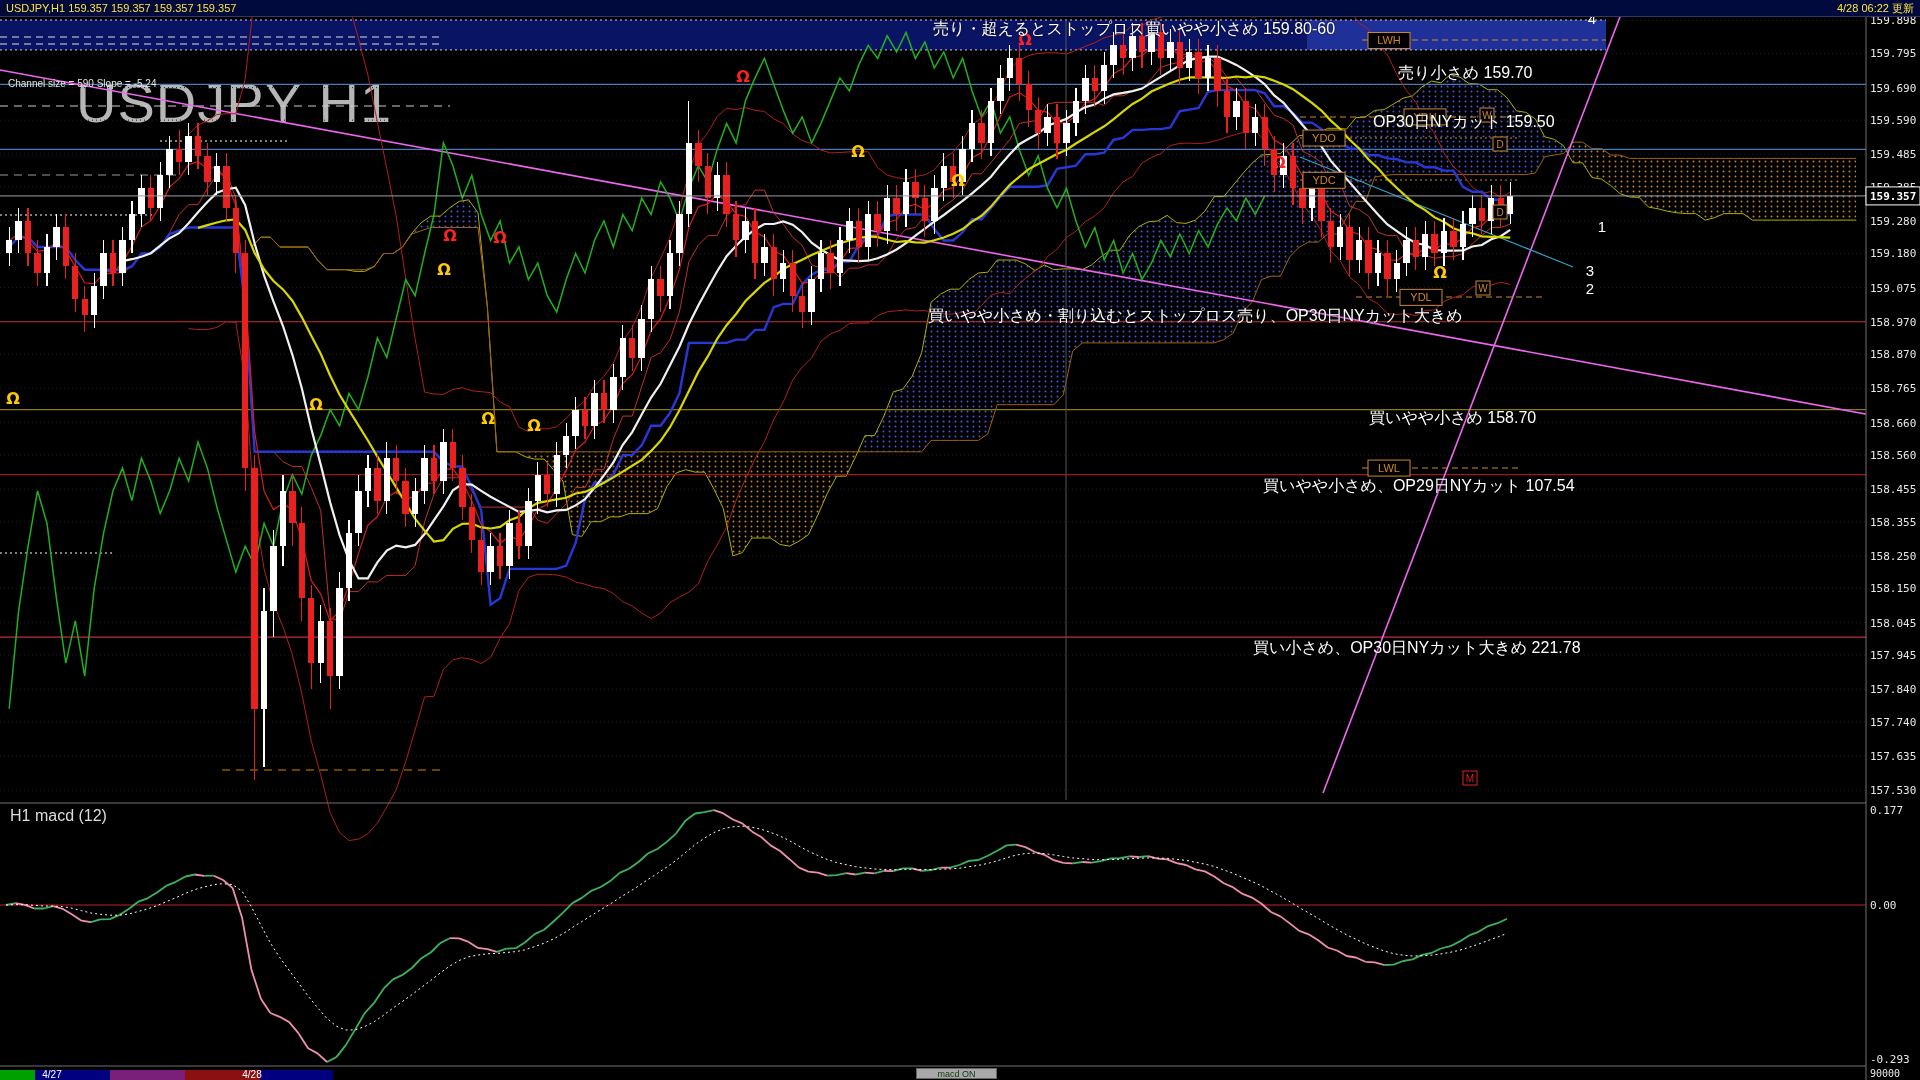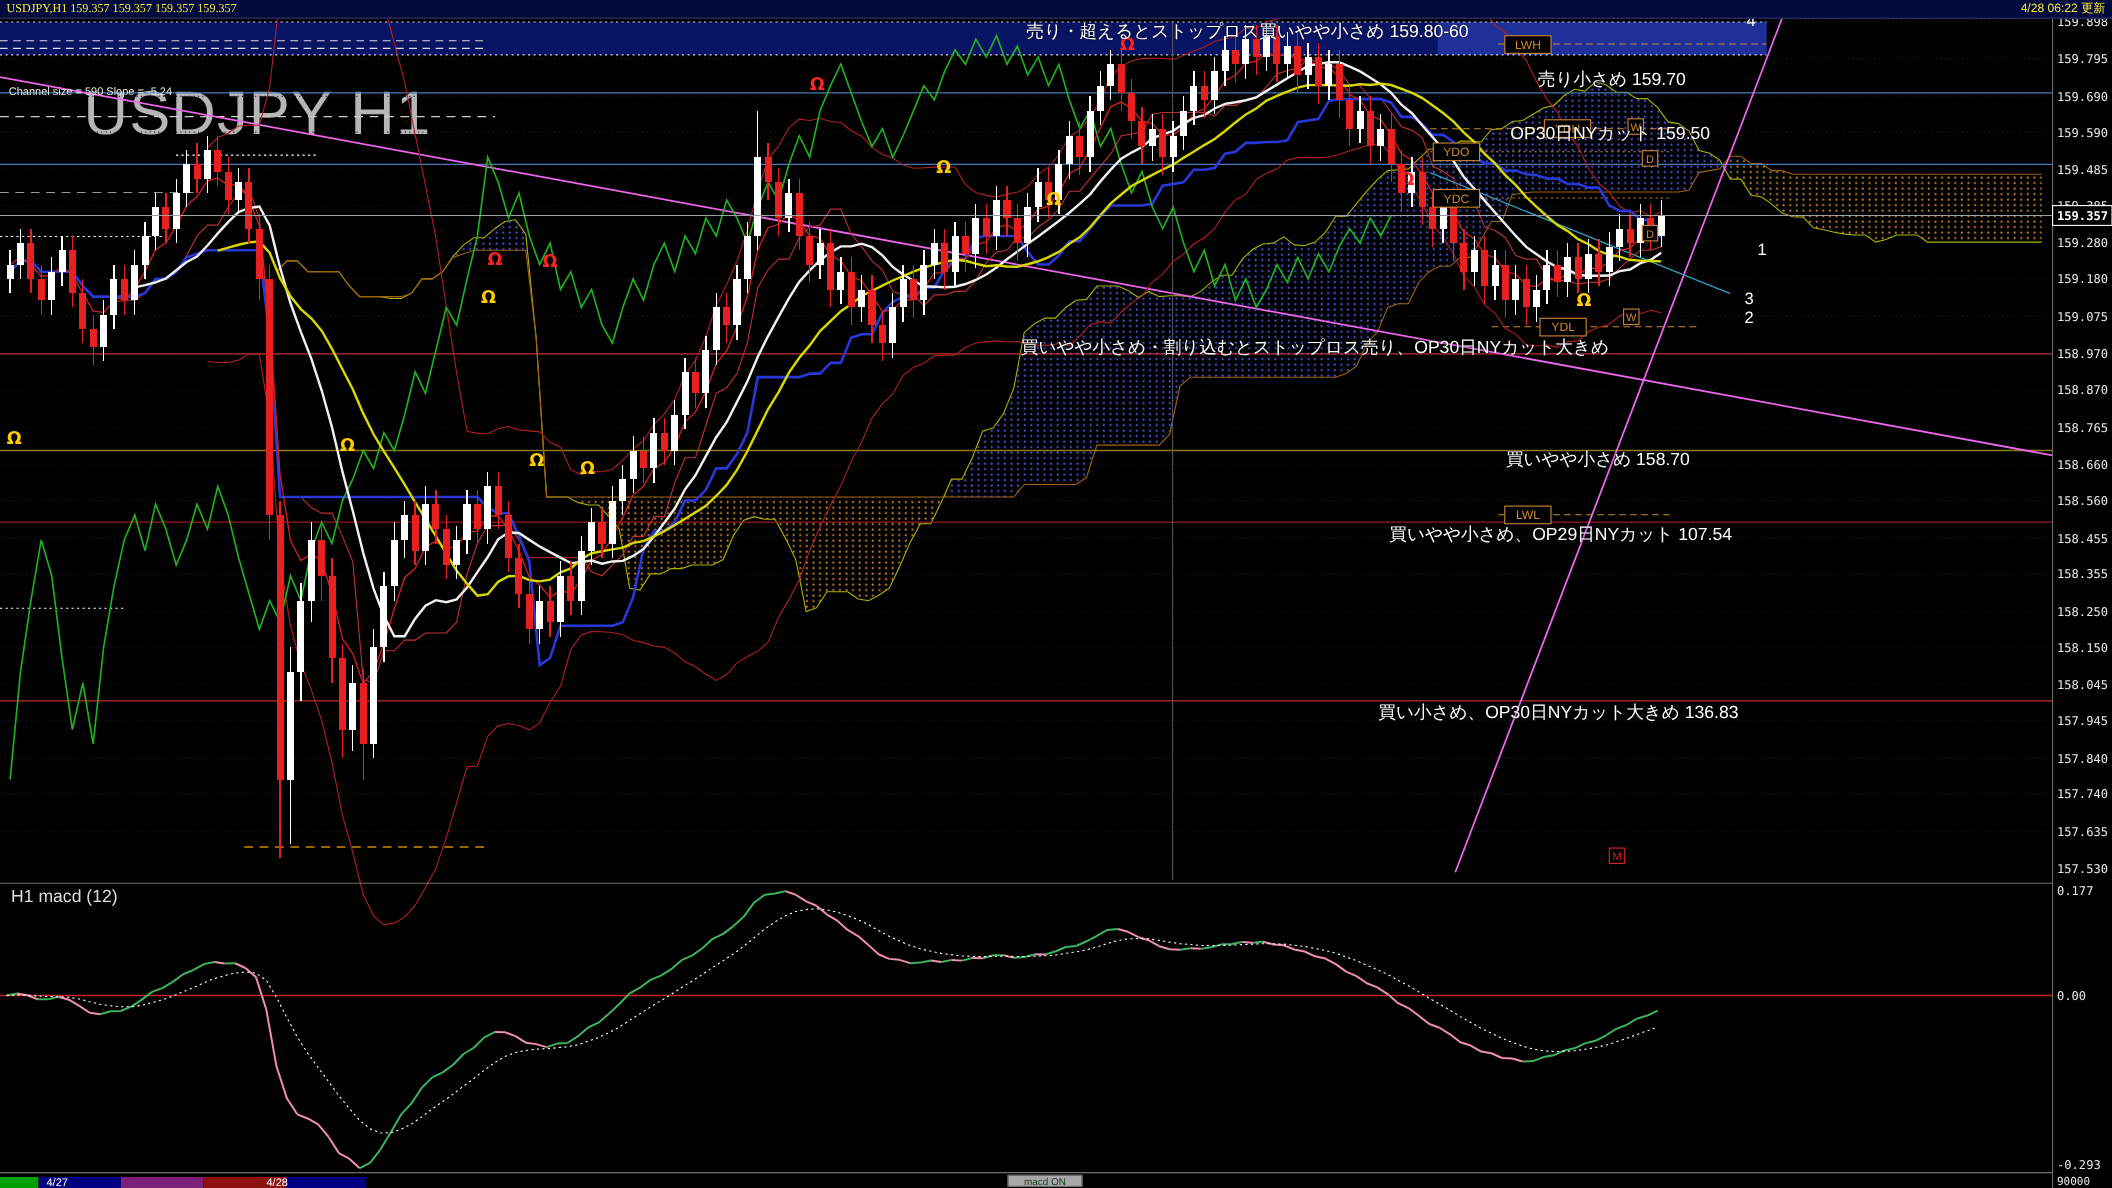--- a/index.html
+++ b/index.html
@@ -5,25 +5,25 @@
   *{margin:0;padding:0;box-sizing:border-box;}
   html,body{width:1920px;height:1080px;background:#000;overflow:hidden;
     font-family:"Liberation Sans",sans-serif;}
   #stage{position:absolute;left:0;top:0;width:1920px;height:1080px;background:#000;}
   #wm{position:absolute;left:76px;top:70px;font-size:56px;color:#b6b6b6;
     letter-spacing:1px;z-index:0;font-family:"Liberation Sans",sans-serif;}
   #chart-svg{position:absolute;left:0;top:0;z-index:1;}
   #overlays{position:absolute;left:0;top:0;width:1920px;height:1080px;z-index:2;pointer-events:none;}
   #topbar{position:absolute;left:0;top:0;width:1920px;height:17px;background:#000a3c;
     border-bottom:1px solid #35356a;color:#ffe53a;font-size:11px;line-height:17px;z-index:5;}
-  #tb-left{position:absolute;left:6px;white-space:nowrap;font-family:Liberation Serif, serif;}
+  #tb-left{position:absolute;left:6px;white-space:nowrap;}
   #tb-right{position:absolute;right:6px;white-space:nowrap;}
   #chinfo{position:absolute;left:8px;top:78px;font-size:11px;color:#e8e8d8;z-index:2;}
   #macdlabel{position:absolute;left:10px;top:807px;font-size:16px;color:#dddddd;z-index:2;}
-  #macdbtn{position:absolute;left:916px;top:1068px;width:68px;height:11px;background:#a8a8a8;
+  #macdbtn{position:absolute;left:916px;top:1068px;width:81px;height:11px;background:#a8a8a8;
     color:#103810;font-size:9px;line-height:11px;text-align:center;border:1px solid #666;z-index:6;}
   .ann{position:absolute;transform:translateY(-50%);color:#fff;font-size:16px;
     white-space:nowrap;font-family:"Liberation Sans",sans-serif;text-shadow:0 0 2px #000;}
   #axis-hot{position:absolute;left:1866px;top:17px;width:54px;height:1049px;z-index:4;}
 </style>
 </head>
 <body>
 
 <div id="stage">
   <div id="wm">USDJPY H1</div>
@@ -514,21 +514,21 @@
     </svg>
   <div id="overlays">
     <div id="chinfo" class="ann2" style="position:absolute;left:8px;top:78px;font-size:10px;color:#e8e8d8;">Channel size = 590 Slope = -5.24</div>
     <div id="macdlabel">H1 macd (12)</div>
   <div class="ann" style="left: 933px; top: 29px;">売り・超えるとストップロス買いやや小さめ 159.80-60</div>
       <div class="ann" style="left: 1398px; top: 73px;">売り小さめ 159.70</div>
       <div class="ann" style="left: 1373px; top: 122px;">OP30日NYカット 159.50</div>
       <div class="ann" style="left: 928px; top: 316px;">買いやや小さめ・割り込むとストップロス売り、OP30日NYカット大きめ</div>
       <div class="ann" style="left: 1369px; top: 418px;">買いやや小さめ 158.70</div>
       <div class="ann" style="left: 1263px; top: 486px;">買いやや小さめ、OP29日NYカット 107.54</div>
-      <div class="ann" style="left: 1253px; top: 648px;">買い小さめ、OP30日NYカット大きめ 136.83</div>
+      <div class="ann" style="left: 1253px; top: 648px;">買い小さめ、OP30日NYカット大きめ 221.78</div>
     </div>
   <div id="topbar">
     <span id="tb-left">USDJPY,H1 159.357 159.357 159.357 159.357</span>
     <span id="tb-right">4/28 06:22 更新</span>
   </div>
   <div id="macdbtn">macd ON</div>
   <div id="axis-hot"></div>
 </div>
 
 </body></html>

